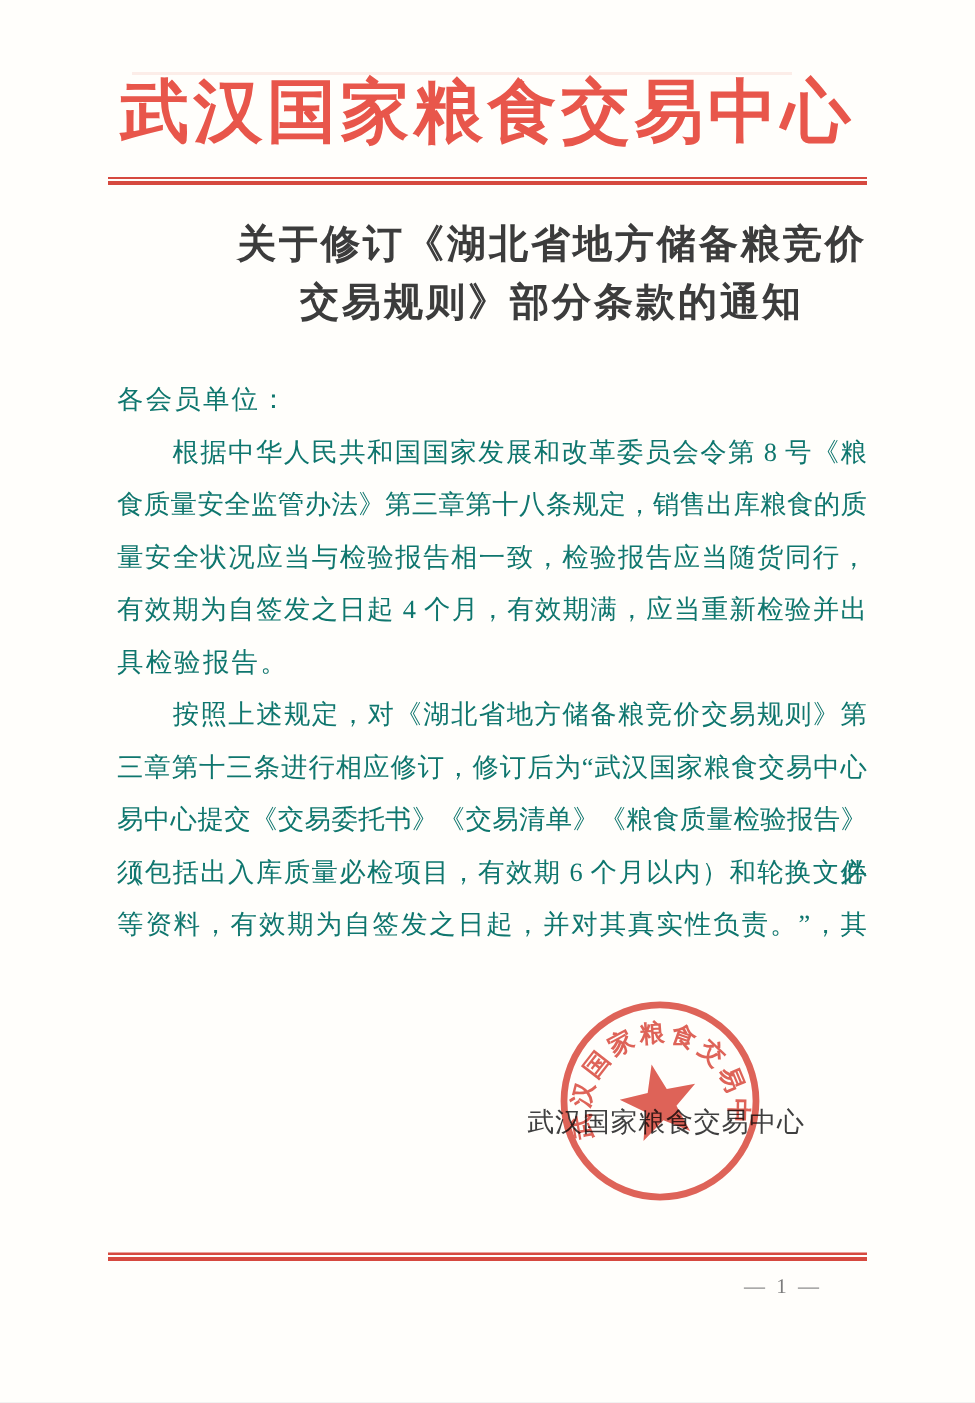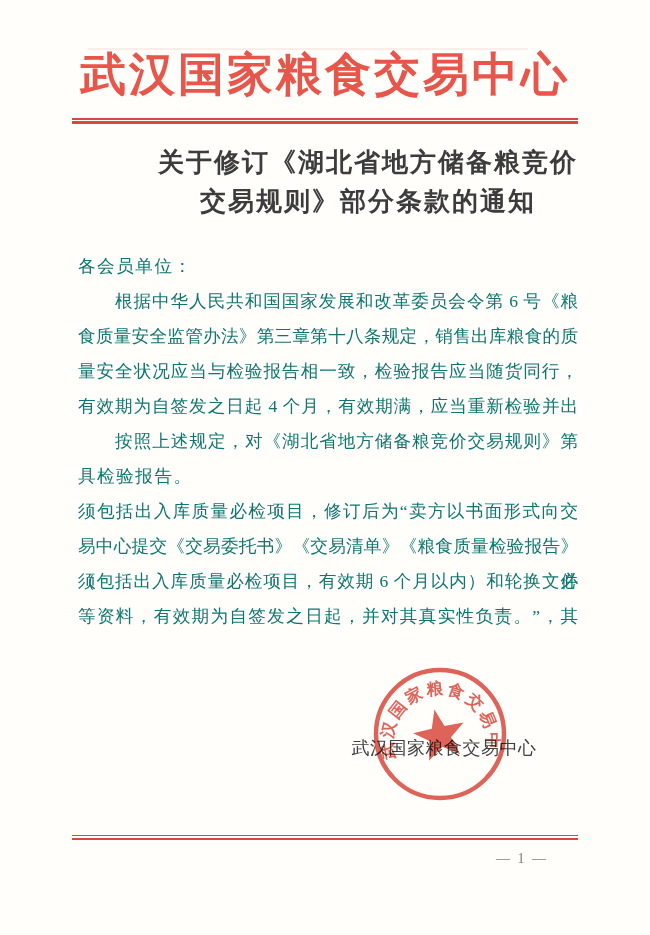--- a/index.html
+++ b/index.html
@@ -100,27 +100,27 @@
 
   <div class="double-rule rule-top"></div>
 
   <div class="doc-title">
     <div>关于修订《湖北省地方储备粮竞价</div>
     <div>交易规则》部分条款的通知</div>
   </div>
 
   <div class="body-text">
     <div class="body-line">各会员单位：</div>
-    <div class="body-line justify">　　根据中华人民共和国国家发展和改革委员会令第 6 号《粮</div>
+    <div class="body-line justify">　　根据中华人民共和国国家发展和改革委员会令第 8 号《粮</div>
     <div class="body-line justify">食质量安全监管办法》第三章第十八条规定，销售出库粮食的质</div>
     <div class="body-line justify">量安全状况应当与检验报告相一致，检验报告应当随货同行，</div>
     <div class="body-line justify">有效期为自签发之日起 4 个月，有效期满，应当重新检验并出</div>
+    <div class="body-line">具检验报告。</div>
     <div class="body-line justify">　　按照上述规定，对《湖北省地方储备粮竞价交易规则》第</div>
-    <div class="body-line">具检验报告。</div>
-    <div class="body-line justify">须包括出入库质量必检项目，修订后为“卖方以书面形式向交</div>
+    <div class="body-line justify">三章第十三条进行相应修订，修订后为“武汉国家粮食交易中心</div>
     <div class="body-line justify">易中心提交《交易委托书》《交易清单》《粮食质量检验报告》（必</div>
     <div class="body-line justify">须包括出入库质量必检项目，有效期 6 个月以内）和轮换文件</div>
     <div class="body-line justify">等资料，有效期为自签发之日起，并对其真实性负责。”，其</div>
   </div>
 
   <div class="signature">
     <div class="sig-org">武汉国家粮食交易中心</div>
   </div>
 
   <svg class="seal" viewBox="0 0 140 140" xmlns="http://www.w3.org/2000/svg">

